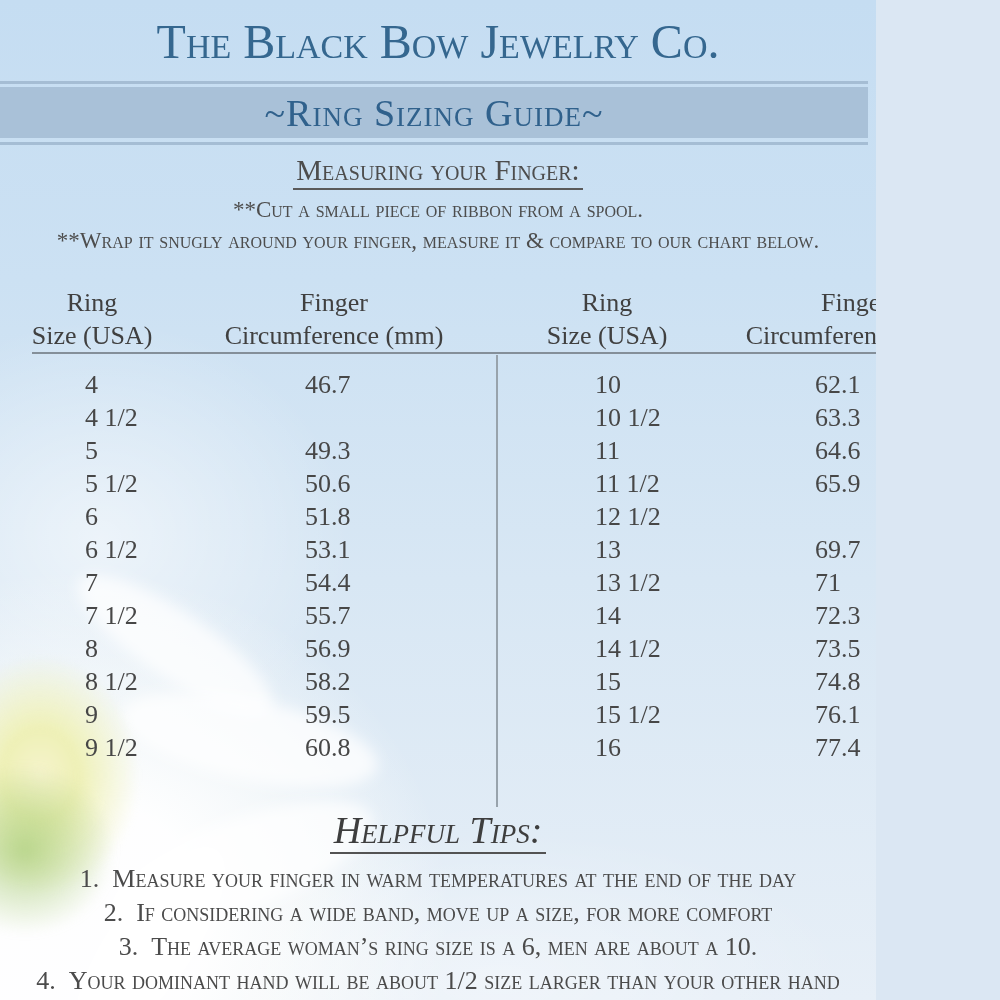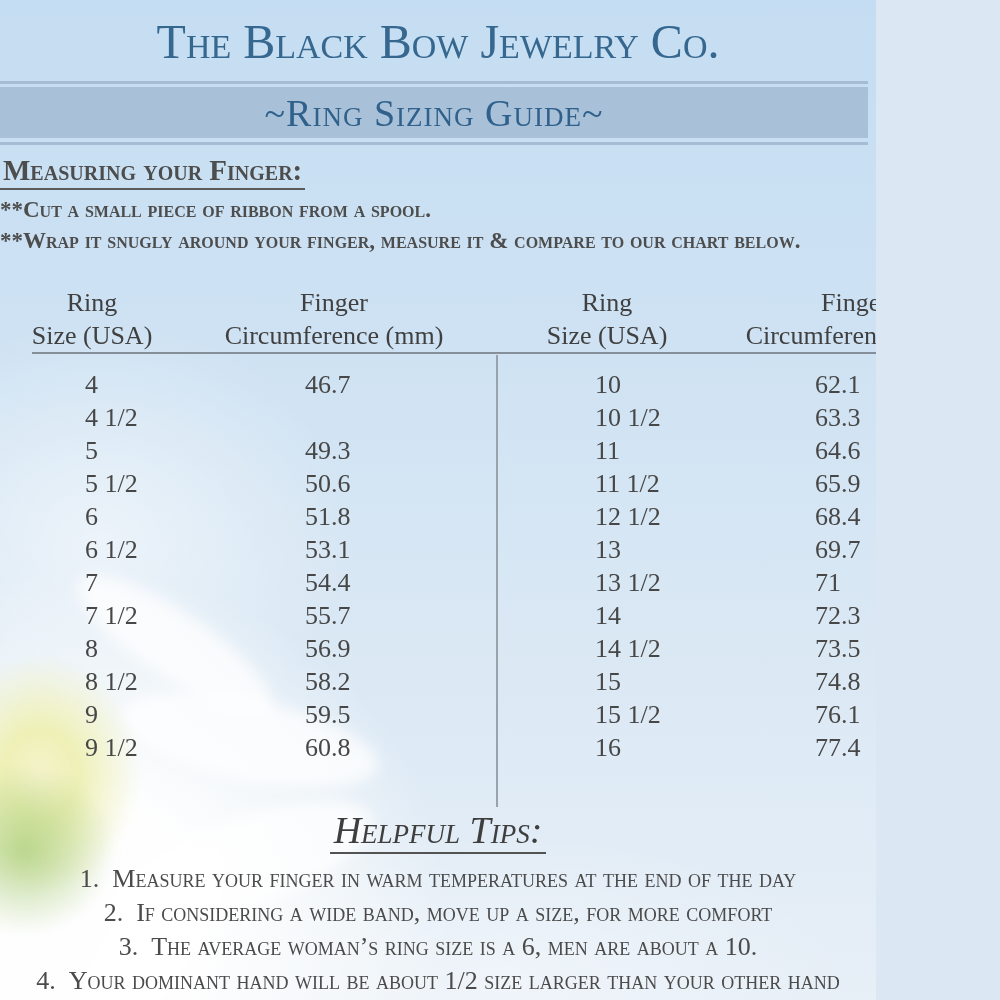--- a/index.html
+++ b/index.html
@@ -29,21 +29,21 @@
   .brand-title{position:absolute;top:14px;left:0;width:100%;text-align:center;
     font-variant:small-caps;font-size:48px;color:#35678f;}
   
   .banner{position:absolute;top:81px;left:0;right:8px;text-align:right;}
   .b-line{height:3px;background:#a5bdd4;}
   .b-gap{height:3px;}
   .b-gap2{height:4px;}
   .b-band{height:51px;background:#a9c1d8;display:flex;align-items:center;justify-content:center;}
   .banner-title{font-variant:small-caps;font-size:38px;color:#30618c;letter-spacing:1px;}
   
-  .measuring{position:absolute;top:154px;left:0;width:100%;color:#4d4d4d;font-weight:bold;}
+  .measuring{position:absolute;top:154px;left:0;width:100%;text-align:center;color:#4d4d4d;}
   .m-heading{display:inline-block;font-variant:small-caps;font-size:29px;
     border-bottom:2px solid #5a5a5a;padding:0 3px 1px;margin-bottom:4px;}
   .m-line{font-variant:small-caps;font-size:23px;line-height:31px;white-space:nowrap;}
   
   .thead{position:absolute;top:286px;left:0;width:1000px;color:#404040;font-size:26px;}
   .hblock{position:absolute;text-align:center;line-height:33px;}
   .h-ring-left{left:17px;width:150px;}
   .h-circ-left{left:198px;width:272px;}
   .h-ring-right{left:527px;width:160px;}
   .h-circ-right{left:735px;width:240px;}
@@ -185,21 +185,20 @@
         <div class="trow">
           <div class="tcell c0">11</div>
           <div class="tcell c1">64.6</div>
         </div>
         <div class="trow">
           <div class="tcell c0">11 1/2</div>
           <div class="tcell c1">65.9</div>
         </div>
         <div class="trow">
           <div class="tcell c0">12 1/2</div>
-          <div class="tcell c1">68.4</div>
         </div>
         <div class="trow">
           <div class="tcell c0">13</div>
           <div class="tcell c1">69.7</div>
         </div>
         <div class="trow">
           <div class="tcell c0">13 1/2</div>
           <div class="tcell c1">71</div>
         </div>
         <div class="trow">

